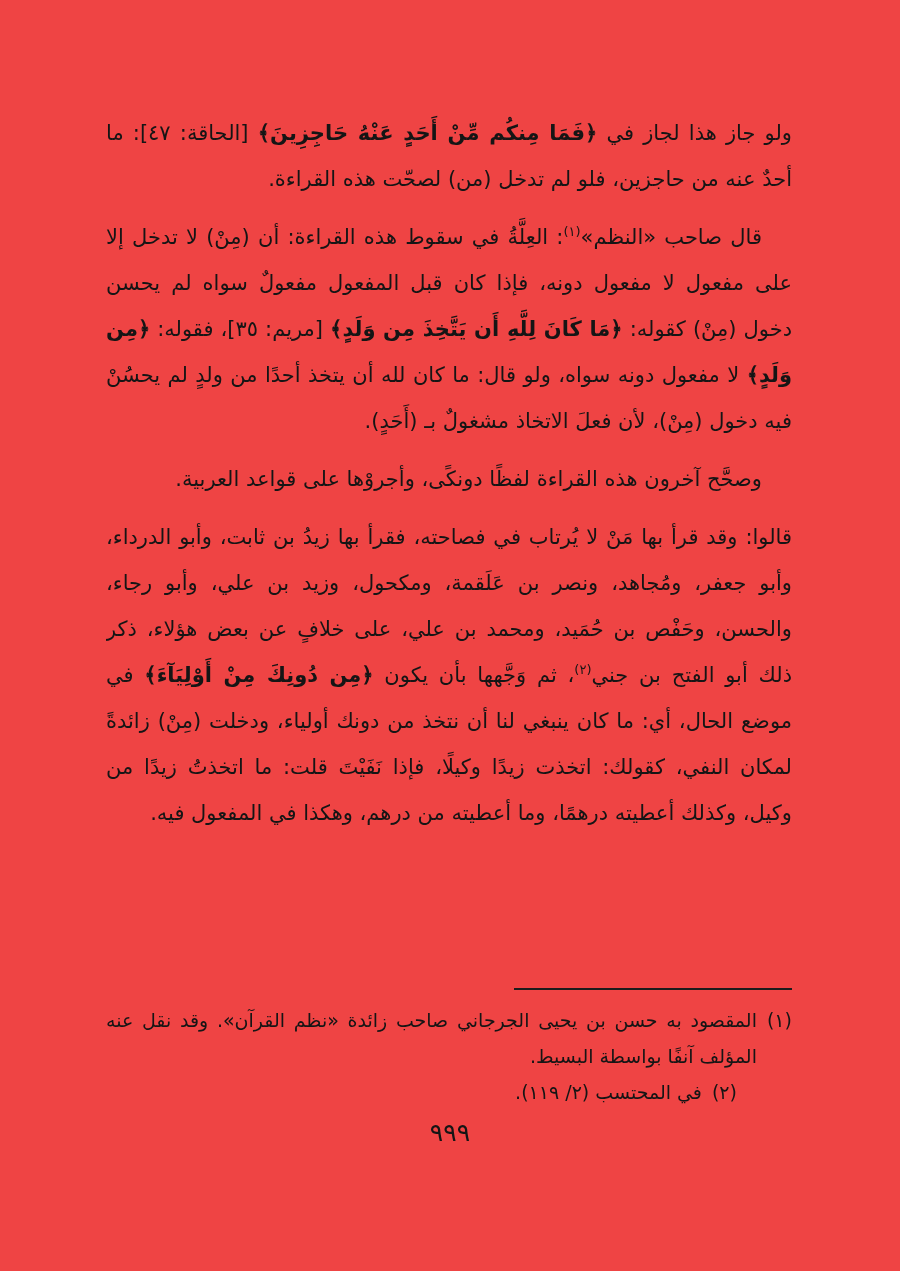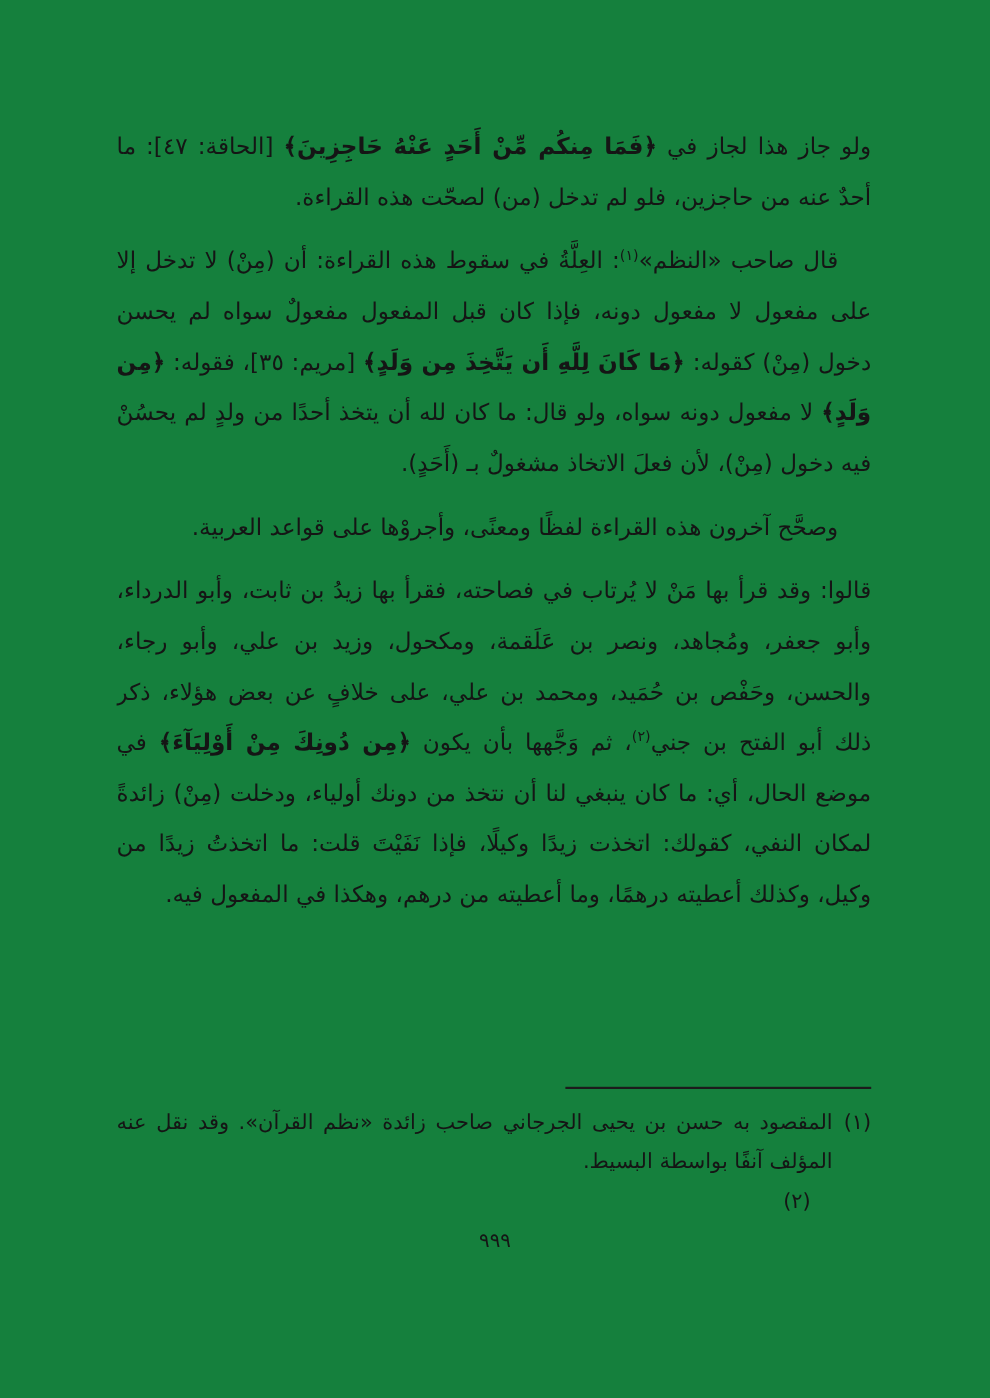--- a/index.html
+++ b/index.html
@@ -4,21 +4,21 @@
 <style>
   html, body {
     margin: 0;
     padding: 0;
     background: #ffffff;
   }
   .page {
     position: relative;
     width: 900px;
     height: 1271px;
-    background: #15803d;
+    background: #ef4444;
     overflow: hidden;
     direction: rtl;
     font-family: "DejaVu Sans", sans-serif;
     color: #151515;
   }
   .main-text {
     position: absolute;
     top: 110px;
     right: 108px;
     left: 106px;
@@ -61,50 +61,51 @@
   }
   .fn-marker { flex: 0 0 auto; }
   .fn-text { }
   .fn-indent { padding-right: 55px; }
   .page-number {
     position: absolute;
     top: 1118px;
     left: 0;
     right: 0;
     text-align: center;
-    font-size: 18px;
+    font-size: 25px;
     color: #151515;
   }
 </style>
 </head>
 <body>
 
 <div class="page">
 
   <main class="main-text">
 
     <p class="para flush"><span class="run">ولو جاز هذا لجاز في </span><span class="verse">﴿فَمَا مِنكُم مِّنْ أَحَدٍ عَنْهُ حَاجِزِينَ﴾</span><span class="run"> [الحاقة: ٤٧]: ما أحدٌ عنه من حاجزين، فلو لم تدخل (من) لصحّت هذه القراءة.</span></p>
 
     <p class="para indent"><span class="run">قال صاحب «النظم»</span><sup class="fnref">(١)</sup><span class="run">: العِلَّةُ في سقوط هذه القراءة: أن (مِنْ) لا تدخل إلا على مفعول لا مفعول دونه، فإذا كان قبل المفعول مفعولٌ سواه لم يحسن دخول (مِنْ) كقوله: </span><span class="verse">﴿مَا كَانَ لِلَّهِ أَن يَتَّخِذَ مِن وَلَدٍ﴾</span><span class="run"> [مريم: ٣٥]، فقوله: </span><span class="verse">﴿مِن وَلَدٍ﴾</span><span class="run"> لا مفعول دونه سواه، ولو قال: ما كان لله أن يتخذ أحدًا من ولدٍ لم يحسُنْ فيه دخول (مِنْ)، لأن فعلَ الاتخاذ مشغولٌ بـ (أَحَدٍ).</span></p>
 
-    <p class="para indent"><span class="run">وصحَّح آخرون هذه القراءة لفظًا ومعنًى، وأجروْها على قواعد العربية.</span></p>
+    <p class="para indent"><span class="run">وصحَّح آخرون هذه القراءة لفظًا دونكًى، وأجروْها على قواعد العربية.</span></p>
 
     <p class="para flush"><span class="run">قالوا: وقد قرأ بها مَنْ لا يُرتاب في فصاحته، فقرأ بها زيدُ بن ثابت، وأبو الدرداء، وأبو جعفر، ومُجاهد، ونصر بن عَلَقمة، ومكحول، وزيد بن علي، وأبو رجاء، والحسن، وحَفْص بن حُمَيد، ومحمد بن علي، على خلافٍ عن بعض هؤلاء، ذكر ذلك أبو الفتح بن جني</span><sup class="fnref">(٢)</sup><span class="run">، ثم وَجَّهها بأن يكون </span><span class="verse">﴿مِن دُونِكَ مِنْ أَوْلِيَآءَ﴾</span><span class="run"> في موضع الحال، أي: ما كان ينبغي لنا أن نتخذ من دونك أولياء، ودخلت (مِنْ) زائدةً لمكان النفي، كقولك: اتخذت زيدًا وكيلًا، فإذا نَفَيْتَ قلت: ما اتخذتُ زيدًا من وكيل، وكذلك أعطيته درهمًا، وما أعطيته من درهم، وهكذا في المفعول فيه.</span></p>
 
 
   </main>
 
   <section class="footnotes-area">
     <div class="fn-sep"></div>
 
     <div class="footnote">
       <span class="fn-marker">(١)</span>
       <span class="fn-text">المقصود به حسن بن يحيى الجرجاني صاحب زائدة «نظم القرآن». وقد نقل عنه المؤلف آنفًا بواسطة البسيط.</span>
     </div>
 
     <div class="footnote fn-indent">
       <span class="fn-marker">(٢)</span>
+      <span class="fn-text">في المحتسب (٢/ ١١٩).</span>
     </div>
   </section>
 
   <div class="page-number">٩٩٩</div>
 
 </div>
 
 </body></html>

